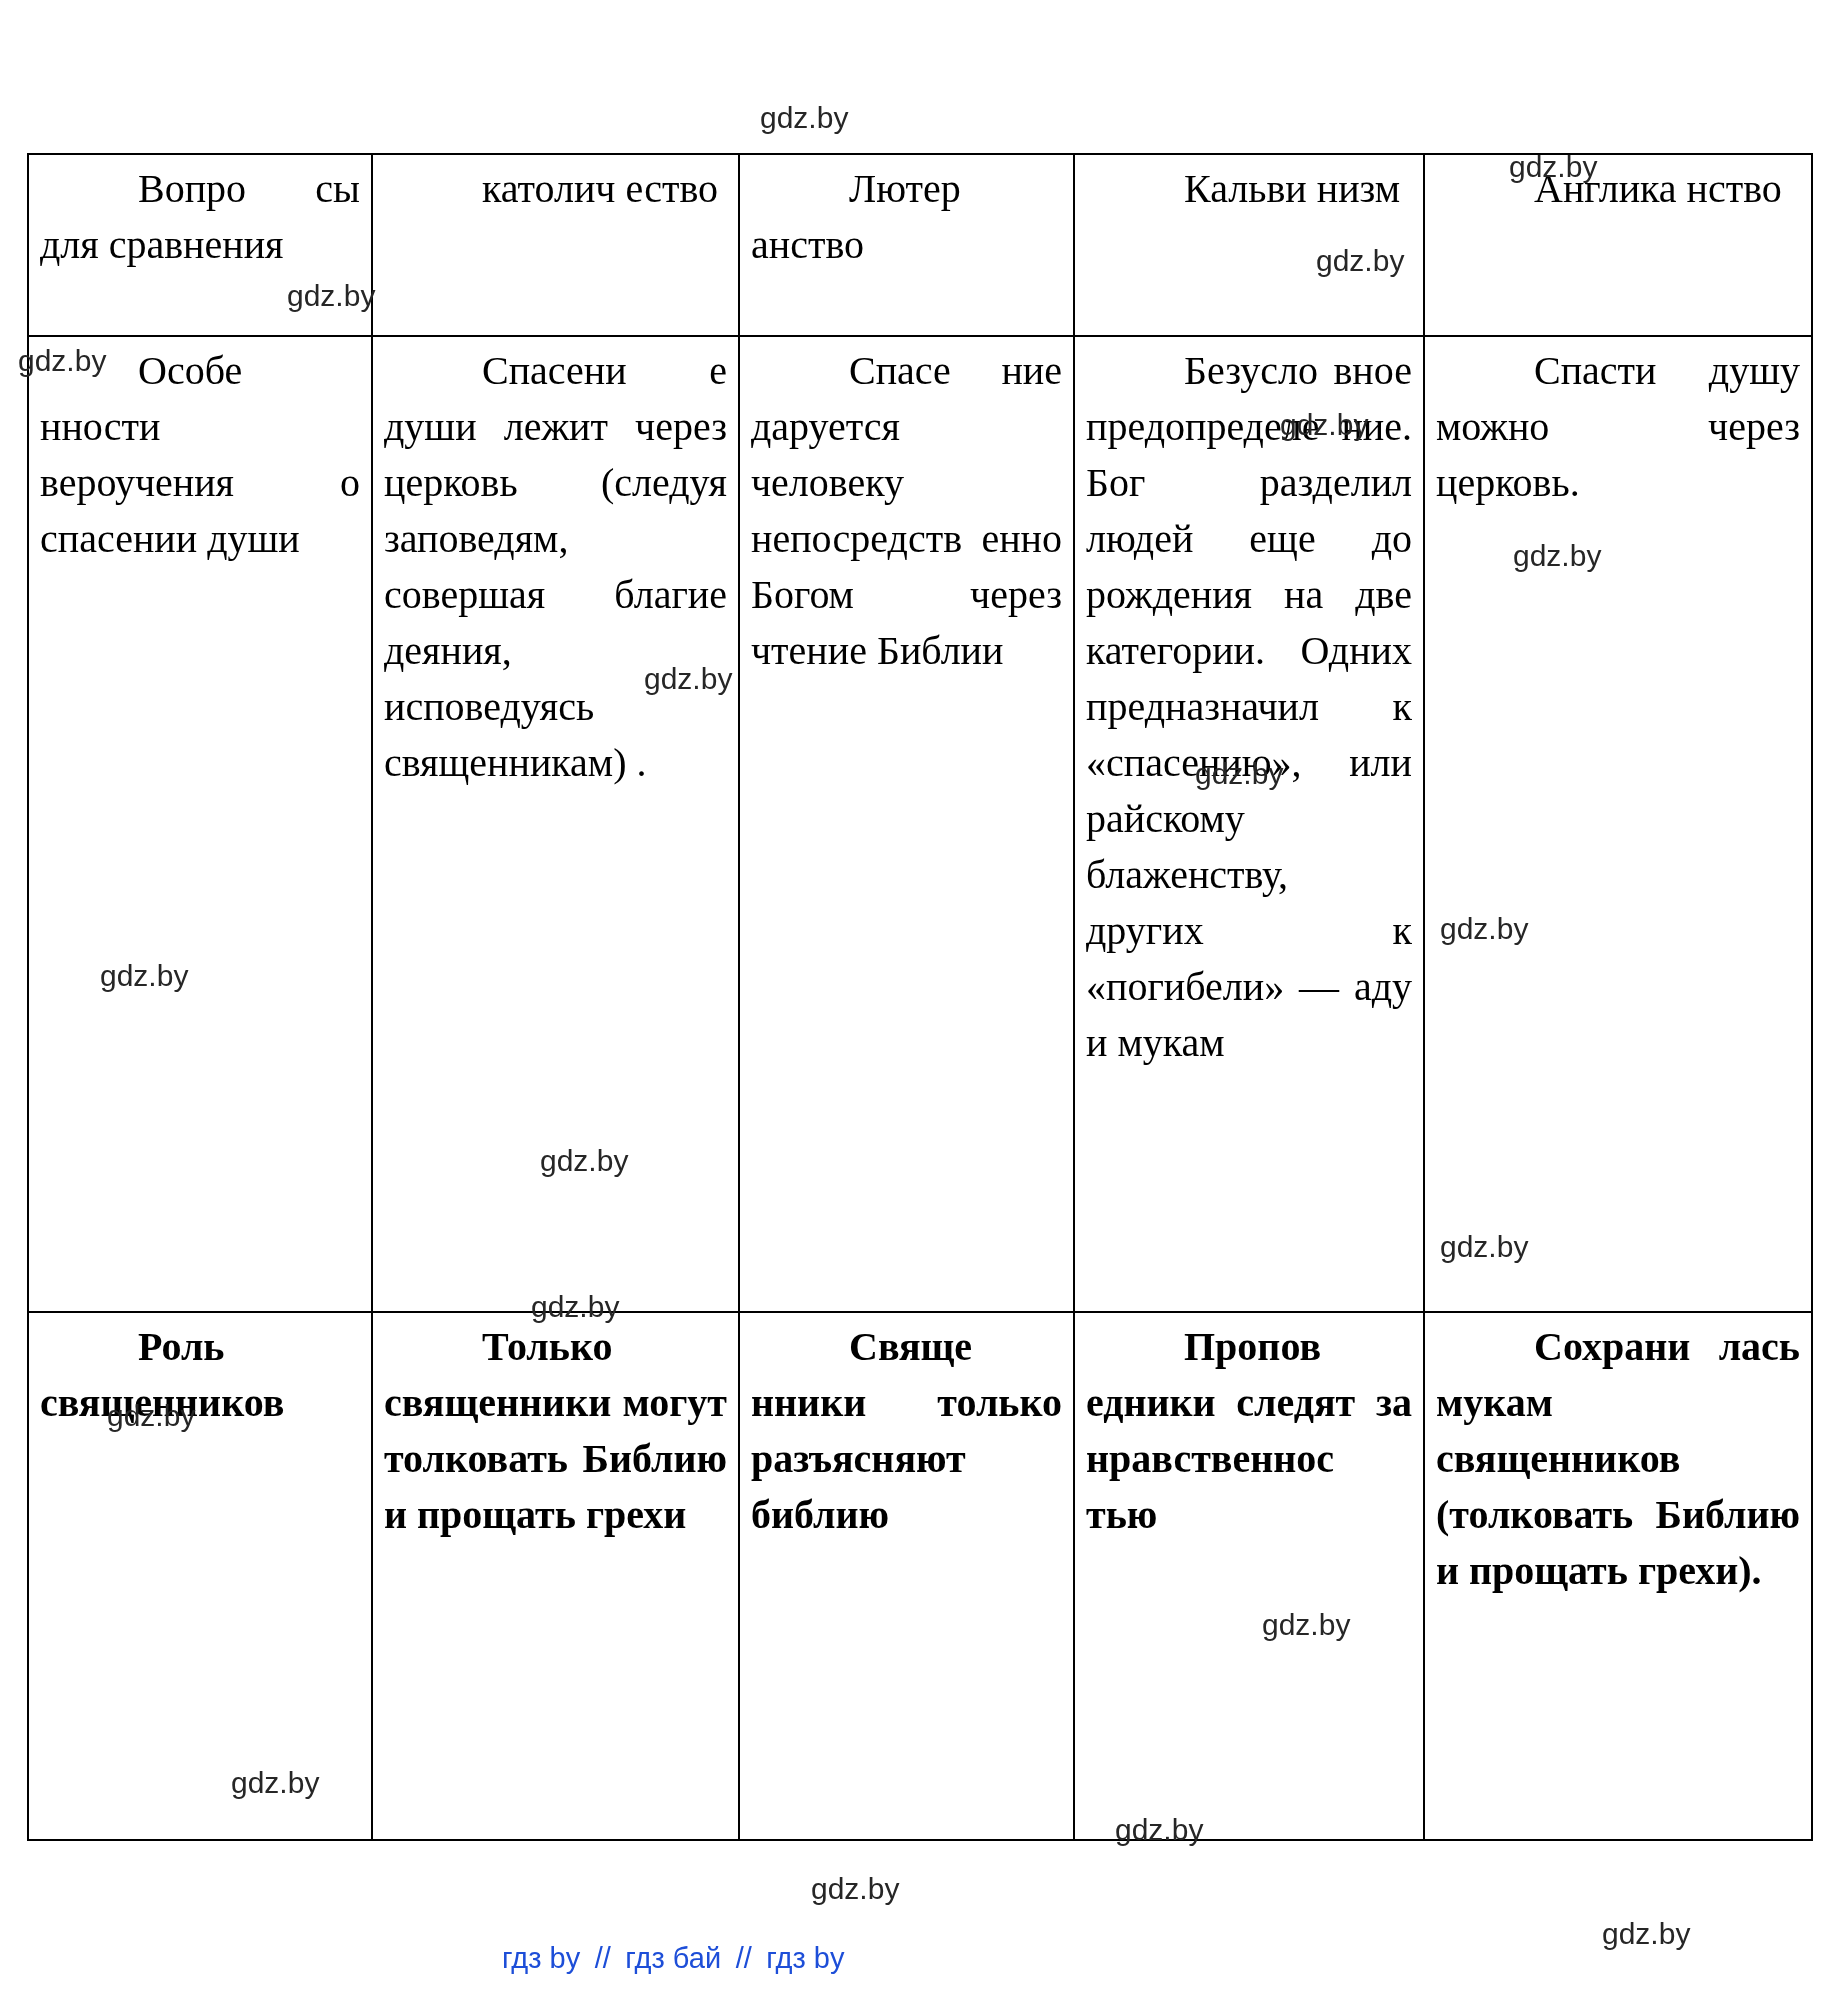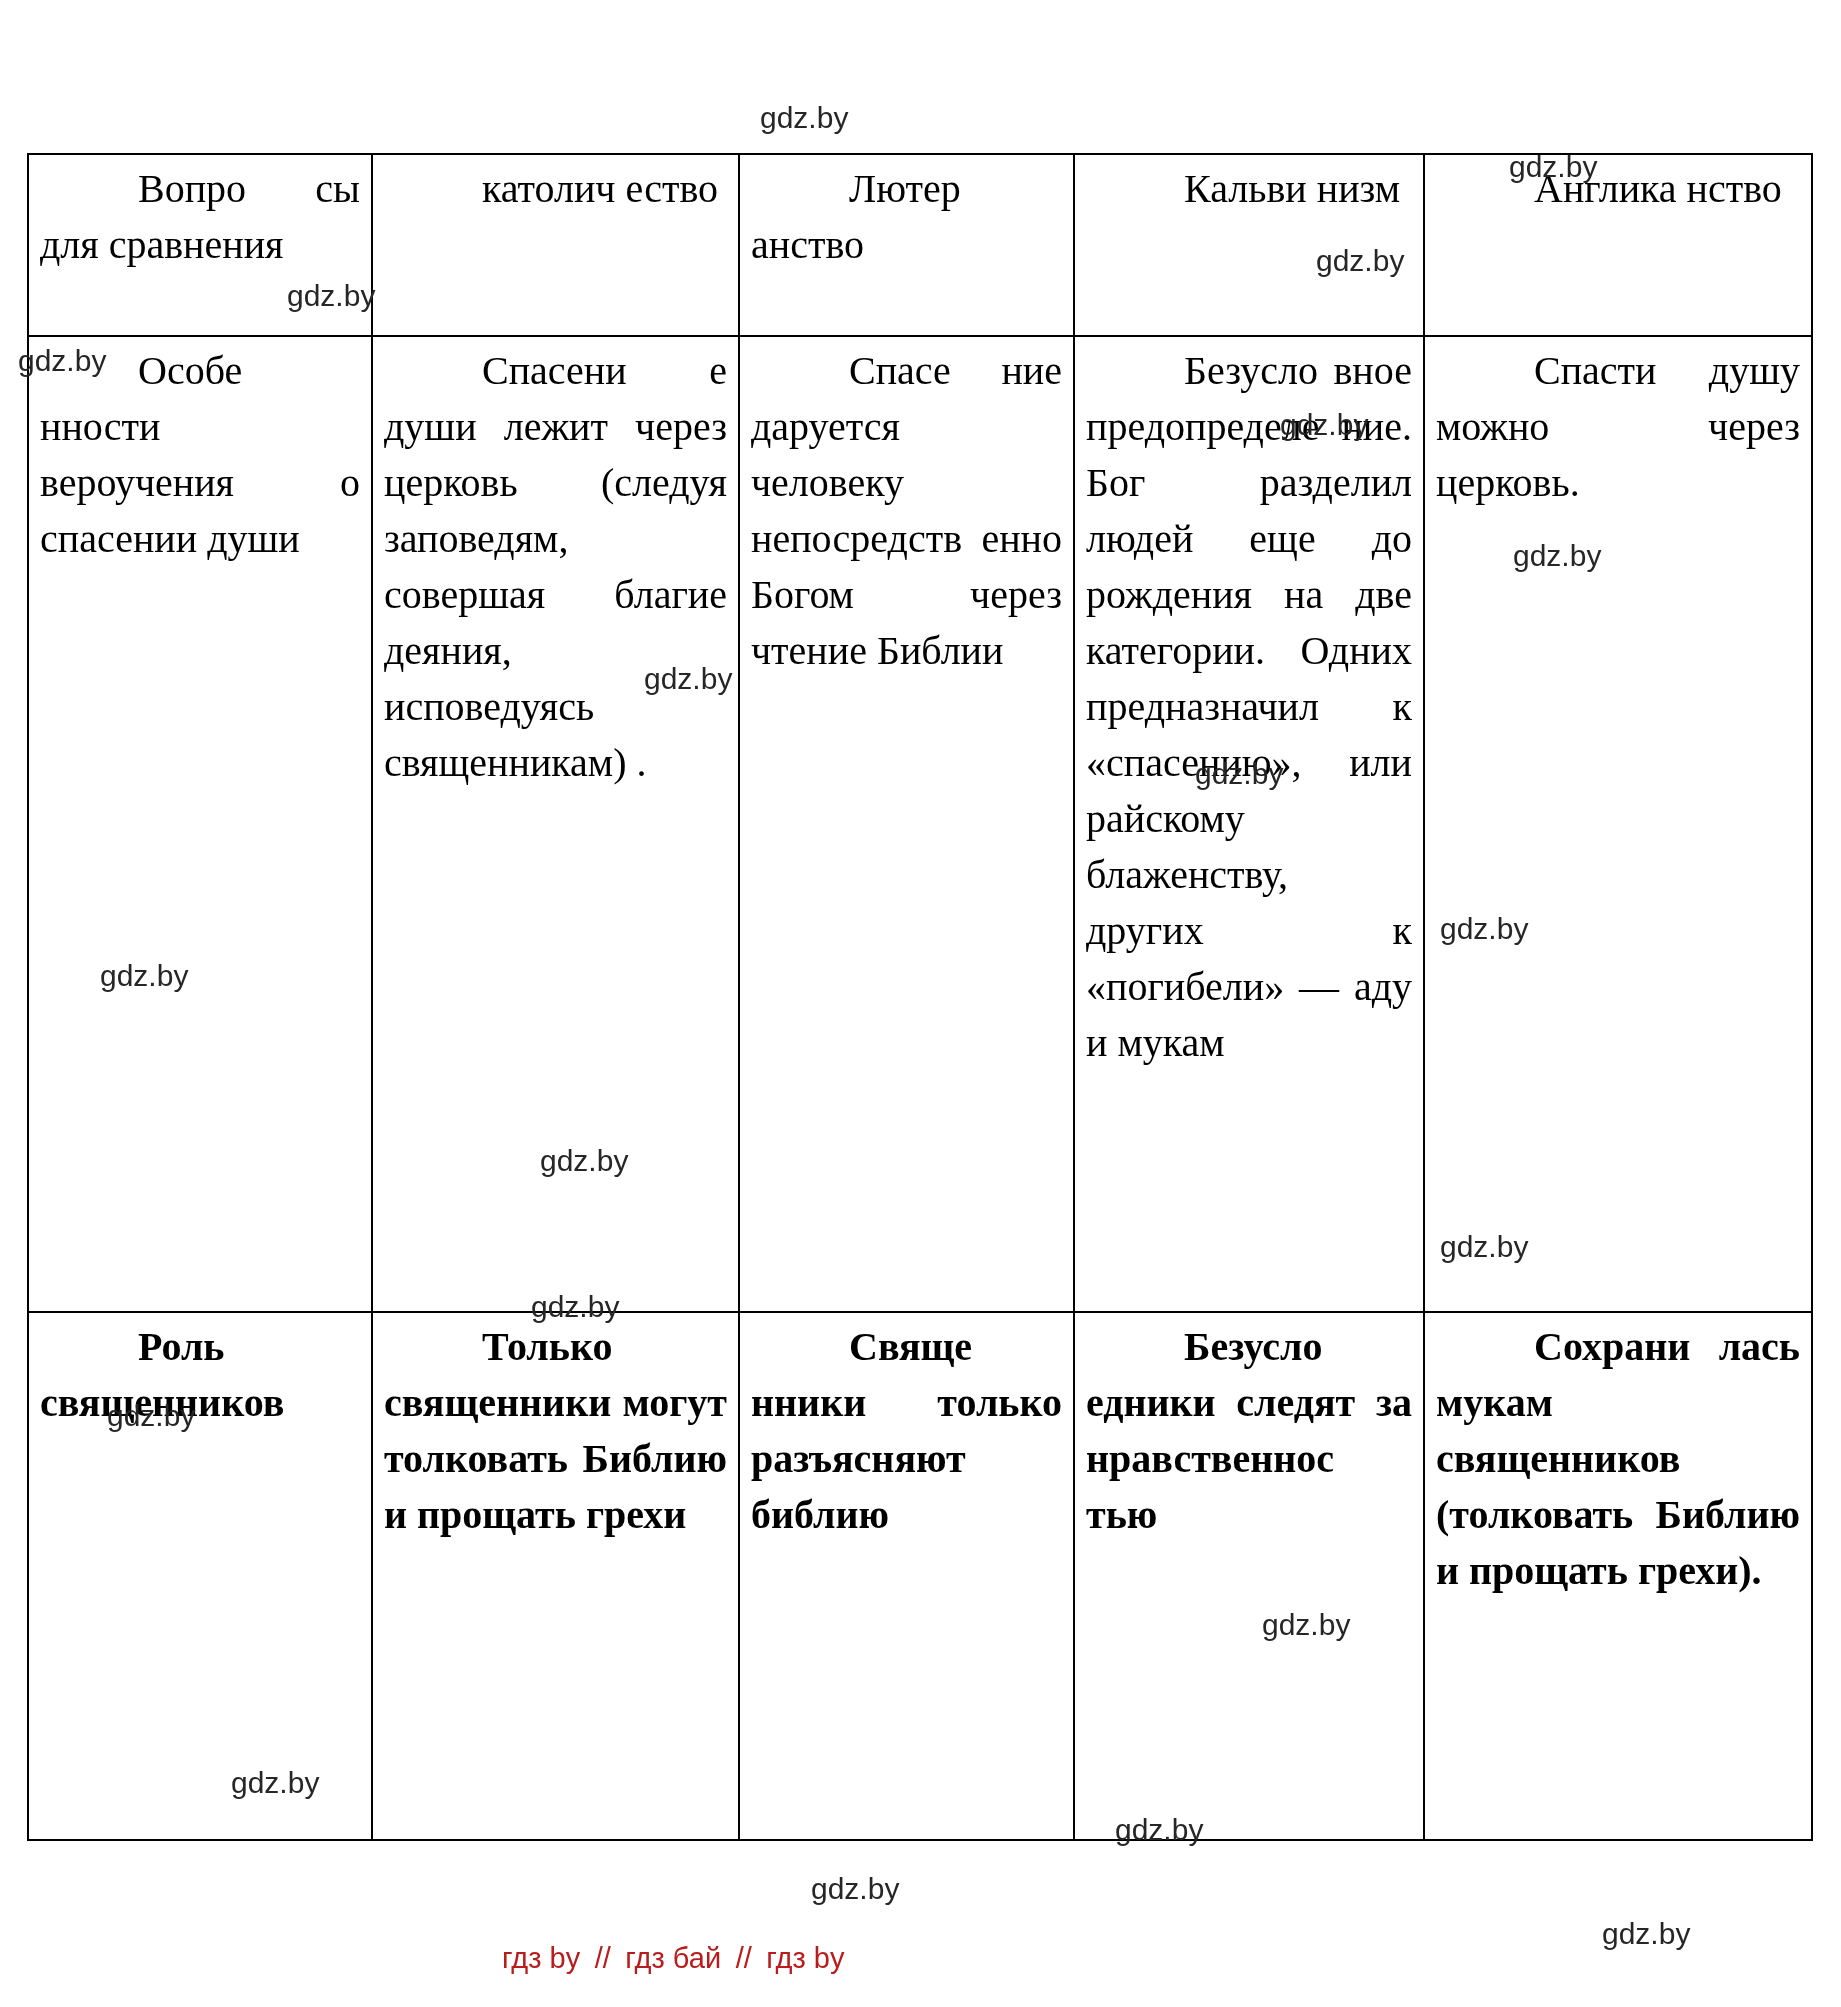--- a/index.html
+++ b/index.html
@@ -61,21 +61,21 @@
     color: #262626;
     white-space: nowrap;
     margin-top: 6px;
   }
   .footer {
     position: absolute;
     top: 1942px;
     left: 502px;
     font-family: "Liberation Sans", sans-serif;
     font-size: 29px;
-    color: #b91c1c;
+    color: #1d4ed8;
     white-space: nowrap;
   }
   .footer .sep { margin: 0 14.5px; }
   .footer .flink { cursor: pointer; }
 </style>
 </head>
 <body>
 
 <div class="page">
 
@@ -101,21 +101,21 @@
         <td>Особе нности вероучения о спасении души</td>
         <td>Спасени е души лежит через церковь (следуя заповедям, совершая благие деяния, исповедуясь священникам) .</td>
         <td>Спасе ние даруется человеку непосредств енно Богом через чтение Библии</td>
         <td>Безусло вное предопределе ние. Бог разделил людей еще до рождения на две категории. Одних предназначил к «спасению», или райскому блаженству, других к «погибели» — аду и мукам</td>
         <td>Спасти душу можно через церковь.</td>
       </tr>
       <tr class="row-priests">
         <td>Роль священников</td>
         <td>Только священники могут толковать Библию и прощать грехи</td>
         <td>Свяще нники только разъясняют библию</td>
-        <td>Безусло едники следят за нравственнос тью</td>
+        <td>Пропов едники следят за нравственнос тью</td>
         <td>Сохрани лась мукам священников (толковать Библию и прощать грехи).</td>
       </tr>
     </tbody>
   </table>
 
   <span class="watermark" style="left:760px;top:95px">gdz.by</span>
   <span class="watermark" style="left:1509px;top:144px">gdz.by</span>
   <span class="watermark" style="left:1316px;top:238px">gdz.by</span>
   <span class="watermark" style="left:287px;top:273px">gdz.by</span>
   <span class="watermark" style="left:18px;top:338px">gdz.by</span>

